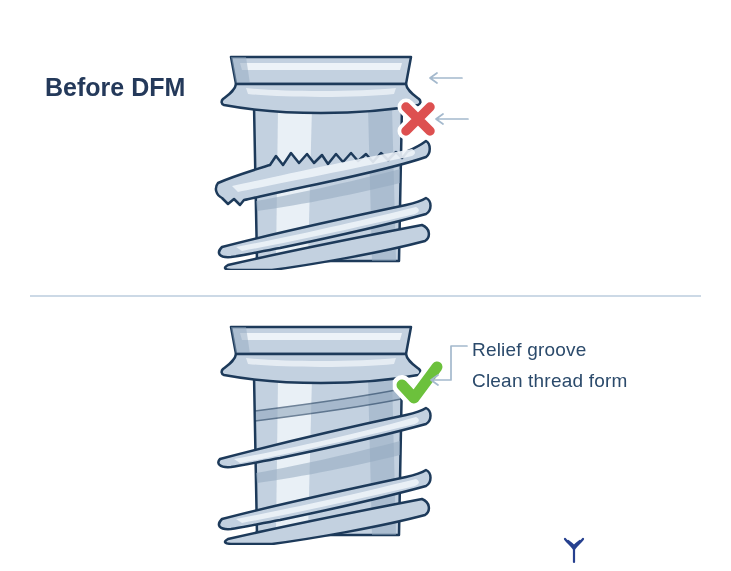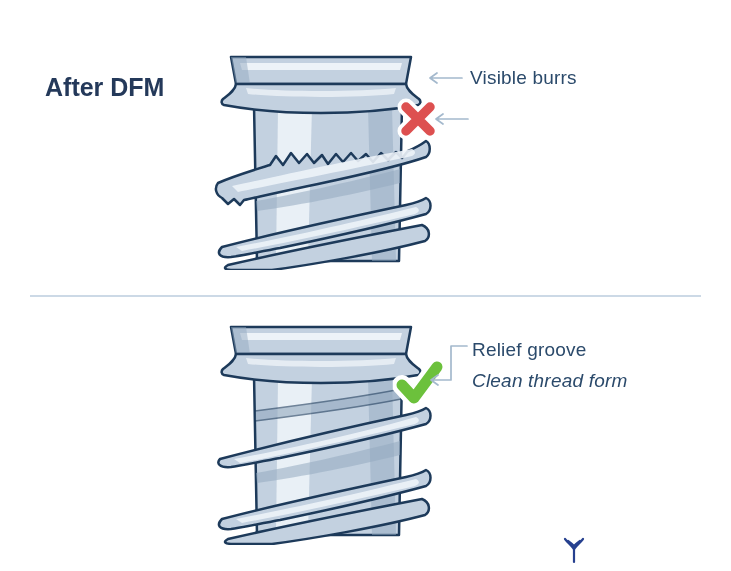--- a/index.html
+++ b/index.html
@@ -41,21 +41,21 @@
   .logo-text{
     font-size:19px;font-weight:700;color:var(--logo-blue);
     letter-spacing:.2px;white-space:nowrap;
   }
 </style>
 </head>
 <body>
 
 <div class="stage">
 
-  <div class="abs heading" style="left:45px;top:75px;">After DFM</div>
+  <div class="abs heading" style="left:45px;top:75px;">Before DFM</div>
 
   <svg class="abs" style="left:210px;top:53px;" width="222" height="217" viewBox="0 0 222 217">
 
     <path class="s-fill s-line" d="M44 52 L47 208 L189 208 L192 52 Z"></path>
     <path class="s-hi" d="M68 54 L66 208 L98 208 L102 54 Z" opacity=".9"></path>
     <path class="s-sh" d="M158 54 L162 208 L186 208 L182 54 Z" opacity=".5"></path>
 
     <path class="s-sh" d="M46 148 C92 140 152 126 190 116 L190 130 C150 140 92 152 47 158 Z" opacity=".55"></path>
     <path class="s-sh" d="M48 206 C100 198 158 186 190 178 L190 190 C152 198 100 206 49 212 Z" opacity=".45"></path>
 
@@ -76,21 +76,20 @@
   </svg>
 
   <svg class="abs" style="left:397px;top:98px;" width="42" height="42" viewBox="0 0 42 42">
     <path d="M9 9 L33 33 M33 9 L9 33" stroke="#ffffff" stroke-width="17" stroke-linecap="round" fill="none"></path>
     <path d="M9 9 L33 33 M33 9 L9 33" stroke="var(--error-red)" stroke-width="9.5" stroke-linecap="round" fill="none"></path>
   </svg>
 
   <svg class="abs" style="left:424px;top:71px;" width="40" height="14" viewBox="0 0 40 14">
     <path class="arrow-stroke" d="M38 7 H7 M13 2 L6 7 L13 12"></path>
   </svg>
-  <div class="abs note" style="left:470px;top:67px;">Visible burrs</div>
 
   <svg class="abs" style="left:430px;top:112px;" width="40" height="14" viewBox="0 0 40 14">
     <path class="arrow-stroke" d="M38 7 H7 M13 2 L6 7 L13 12"></path>
   </svg>
 
   <div class="abs divider" style="left:30px;top:295px;width:671px;"></div>
 
 
   <svg class="abs" style="left:210px;top:323px;" width="222" height="222" viewBox="0 0 222 222">
 
@@ -121,21 +120,21 @@
 
   <svg class="abs" style="left:393px;top:358px;" width="52" height="50" viewBox="0 0 52 50">
     <path d="M9 27 L21 40 L44 9" stroke="#ffffff" stroke-width="20" stroke-linecap="round" stroke-linejoin="round" fill="none"></path>
     <path d="M9 27 L21 40 L44 9" stroke="var(--success-green)" stroke-width="11" stroke-linecap="round" stroke-linejoin="round" fill="none"></path>
   </svg>
 
   <svg class="abs" style="left:426px;top:341px;" width="46" height="48" viewBox="0 0 46 48">
     <path class="arrow-stroke" d="M41 5 L25 5 L25 39 L6 39 M12 34 L5 39 L12 44"></path>
   </svg>
   <div class="abs note" style="left:472px;top:339px;">Relief groove</div>
-  <div class="abs note" style="left:472px;top:370px;font-style:italic;">Clean thread form</div>
+  <div class="abs note" style="left:472px;top:370px;">Clean thread form</div>
 
   <div class="abs logo" style="left:563px;top:536px;">
     <svg width="22" height="28" viewBox="0 0 22 28">
       <g stroke="var(--logo-blue)" stroke-width="2.2" fill="none" stroke-linecap="round">
         <path d="M11 26 V13"></path>
         <path d="M11 13 C8 9 5 7 2 3"></path>
         <path d="M11 13 C14 9 17 7 20 3"></path>
         <path d="M11 10 C9 8 7 6.5 5 5"></path>
         <path d="M11 10 C13 8 15 6.5 17 5"></path>
       </g>

